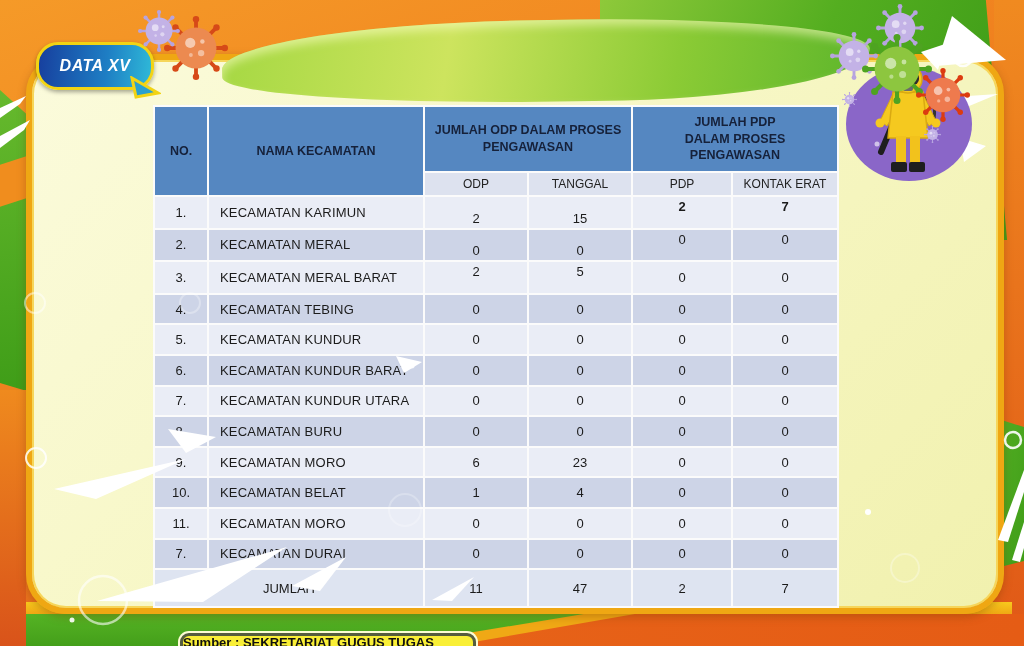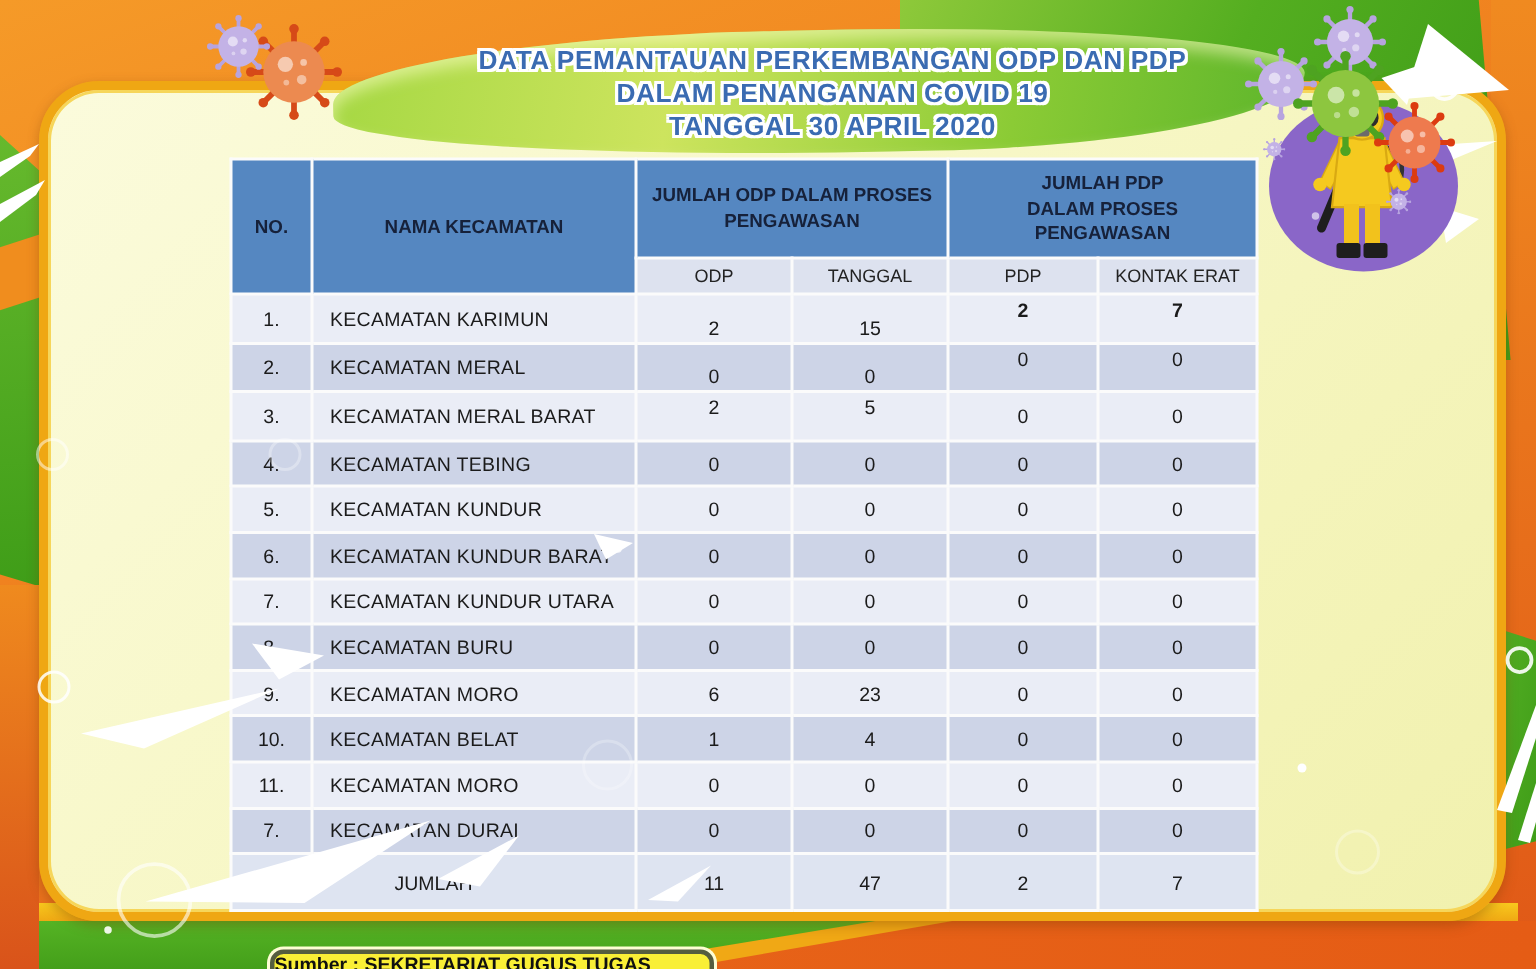--- a/index.html
+++ b/index.html
@@ -96,26 +96,27 @@
   <div class="abs right-green-band"></div>
   <div class="abs left-strip-green"></div>
   <div class="abs left-strip-orange-diag"></div>
   <div class="abs strip-gold"></div>
   <div class="abs band-bottom"></div>
   <div class="abs left-bottom-orange"></div>
 
   <div class="abs panel"></div>
 
   <div class="abs brush"></div>
-  <div class="abs title">
-    <div>DATA PEMANTAUAN PERKEMBANGAN ODP DAN PDP</div>
-    <div>DALAM PENANGANAN COVID 19</div>
-    <div>TANGGAL 30 APRIL 2020</div>
+
+  <div class="abs badge">
+    <span>DATA XV</span>
+    <svg class="tail" viewBox="0 0 32 24">
+      <path d="M3 2 L29 17 L7 21 Z" fill="#2aa0d0" stroke="#f2d414" stroke-width="3"></path>
+    </svg>
   </div>
-
 
   <table class="tbl">
     <colgroup>
       <col style="width:54px">
         <col style="width:216px">
         <col style="width:104px">
       <col style="width:104px">
         <col style="width:100px">
         <col style="width:106px">
     </colgroup>

